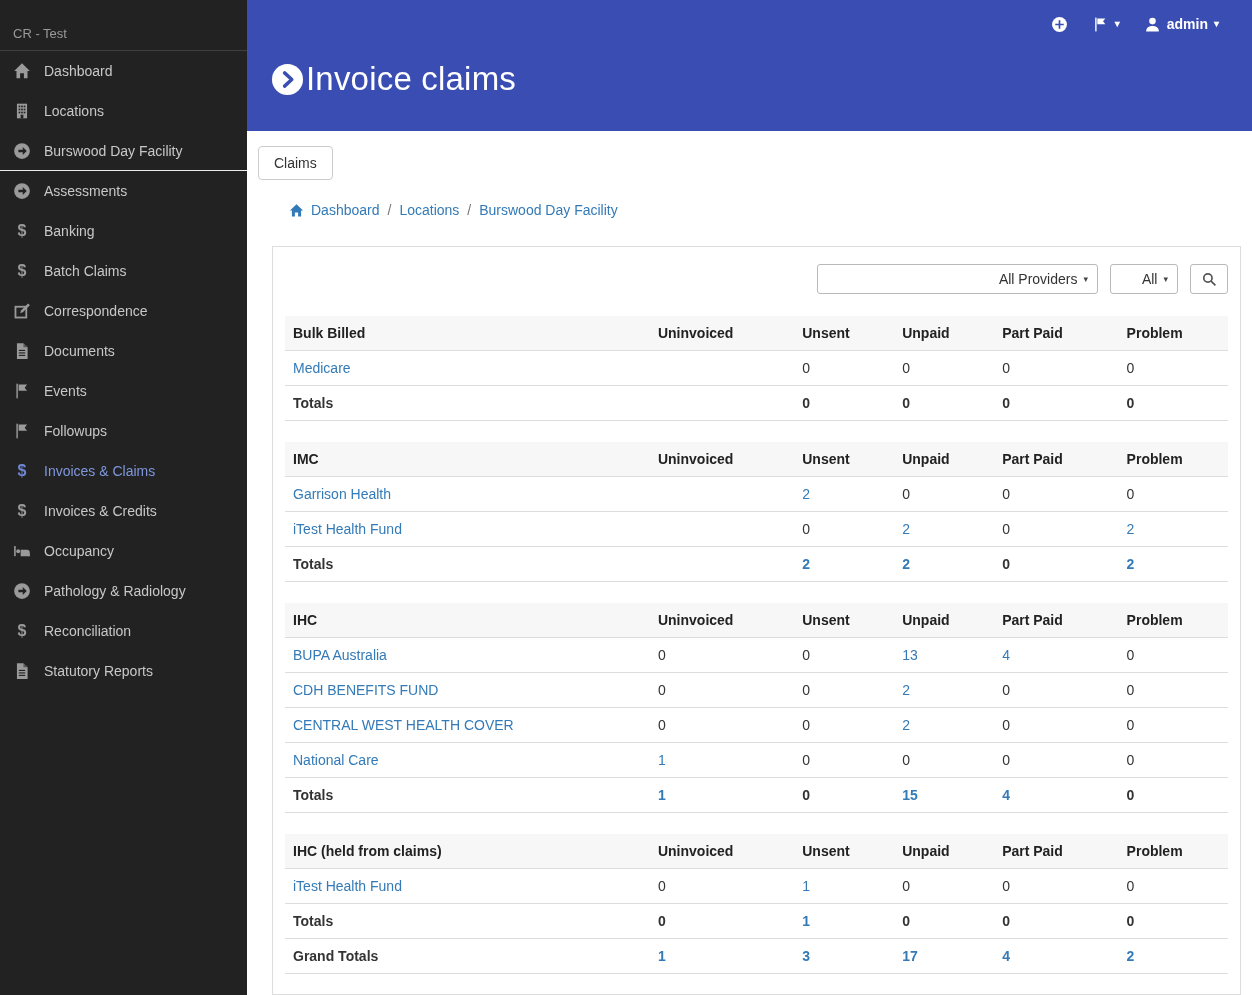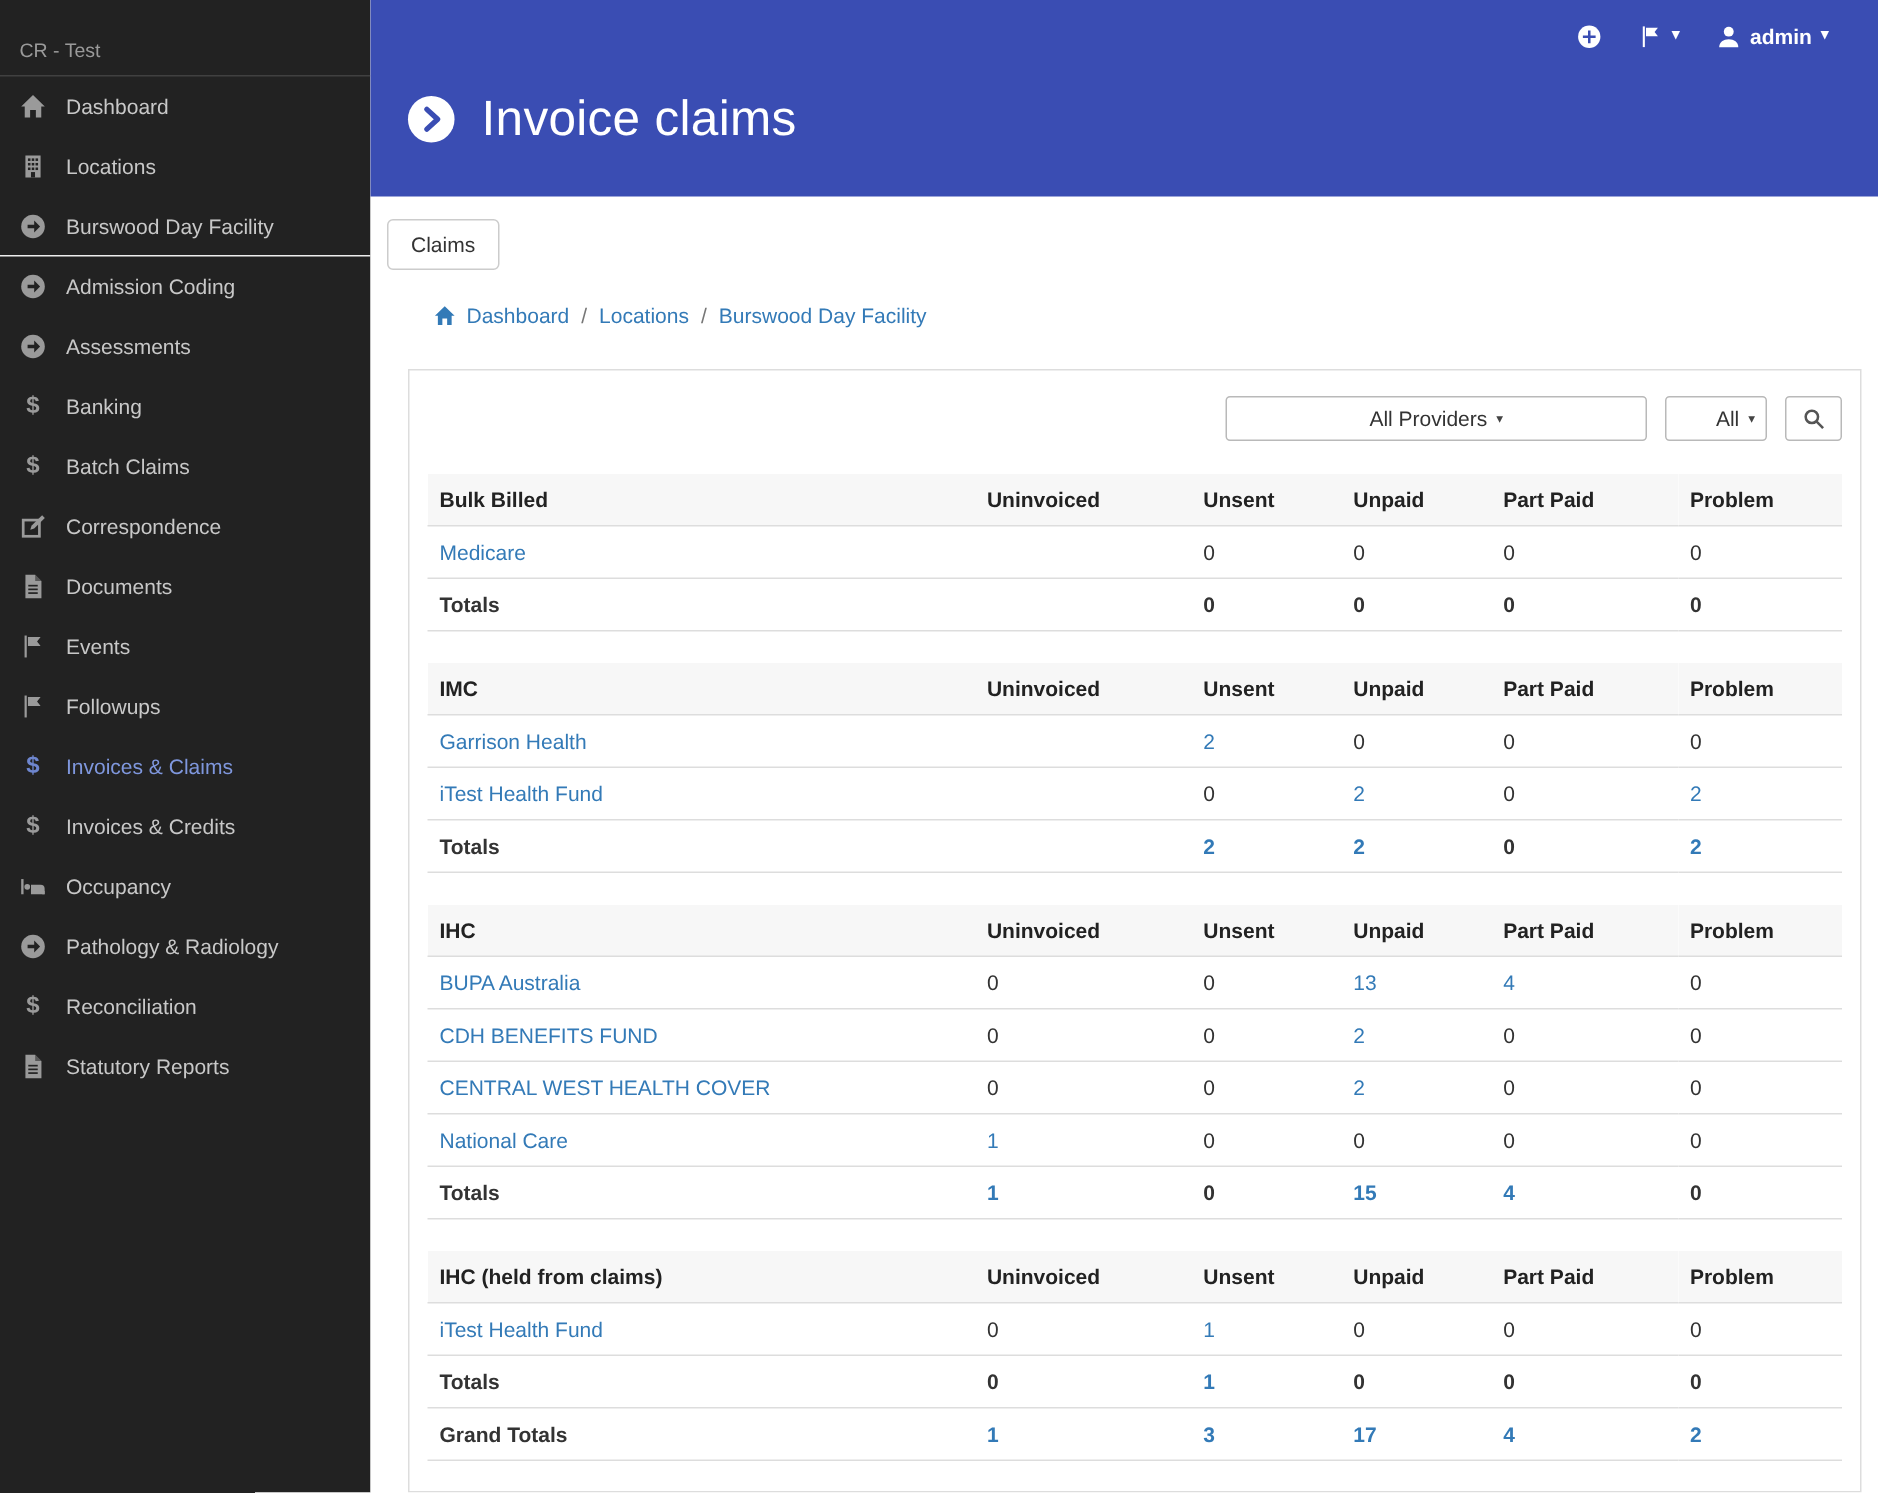--- a/index.html
+++ b/index.html
@@ -19,37 +19,37 @@
   .side-item.active .icon { color:#6e86cf; }
   .side-label { font-size:14px; white-space:nowrap; }
 
   
   .main { flex:1; display:flex; flex-direction:column; background:#fff; min-width:0; }
   .banner { height:137px; background:var(--banner); color:#fff; padding:0 33px 0 24px; }
   .banner-top { display:flex; justify-content:flex-end; align-items:center; gap:24px; padding-top:14px; height:34px; }
   .hicon { display:inline-flex; align-items:center; gap:6px; color:#fff; cursor:pointer; font-size:14px; font-weight:700; }
   .hicon svg { width:17px; height:17px; fill:#fff; }
   .caret-down { font-size:10px; line-height:1; }
-  .banner-title-row { display:flex; align-items:center; gap:17px; margin-top:26px; margin-left:0; }
+  .banner-title-row { display:flex; align-items:center; gap:2px; margin-top:26px; margin-left:0; }
   .title-icon { width:33px; height:33px; display:inline-flex; }
   .title-icon svg { width:100%; height:100%; }
   h1.page-title { font-size:33px; font-weight:400; color:#fff; letter-spacing:0.2px; }
 
   
   .content { flex:1; padding:15px 11px 0 11px;border-radius:13px; }
   .tab { display:inline-block; padding:8px 15px; border:1px solid #ccc; border-radius:4px; background:#fff; color:#333; font-size:14px; cursor:pointer; }
   .breadcrumb { margin:22px 0 0 31px; display:flex; align-items:center; font-size:14px; color:#777; }
   .breadcrumb a { color:var(--link); text-decoration:none; cursor:pointer; }
   .breadcrumb .bc-home { width:15px; height:15px; display:inline-flex; margin-right:7px; }
   .breadcrumb .bc-home svg { width:100%; height:100%; fill:var(--link); }
   .breadcrumb .sep { margin:0 8px; color:#777; }
 
   .panel { margin:28px 0 0 14px; border:1px solid #ddd; background:#fff; padding:12px 12px 20px 12px; }
   .filter-row { display:flex; justify-content:flex-end; align-items:center; gap:12px; padding:5px 0 10px 0; }
-  .select { height:30px; border:1px solid #b9b9b9; border-radius:3px; background:#fff; display:flex; align-items:center; justify-content:center; padding:0 9px; font-size:14px; color:#333; cursor:pointer; }
+  .select { height:30px; border:1px solid #b9b9b9; border-radius:3px; background:#fff; display:flex; align-items:center; justify-content:flex-end; padding:0 9px; font-size:14px; color:#333; cursor:pointer; }
   .select.provider { width:281px; }
   .select.small { width:68px;padding-left:35px; }
   .select .caret-down { font-size:9px; color:#444; margin-left:6px; }
   .search-btn { width:38px; height:30px; border:1px solid #b9b9b9; border-radius:3px; background:#fff; display:flex; align-items:center; justify-content:center; cursor:pointer; }
   .search-btn svg { width:15px; height:15px; }
 
   table.claims-table { width:100%; border-collapse:collapse; table-layout:fixed; margin-top:21px; }
   table.claims-table:first-of-type { margin-top:12px; }
   .claims-table th, .claims-table td { padding:9px 8px; text-align:left; font-size:14px; border-bottom:1px solid #ddd; overflow:hidden; white-space:nowrap; }
   .claims-table thead th { font-weight:700; color:#222; background:#f7f7f7; }
@@ -93,29 +93,20 @@
           <span class="side-label">Locations</span>
         </div>
         <div class="side-item divider">
           <span class="icon">
             <svg viewBox="0 0 16 16">
               <circle cx="8" cy="8" r="7"></circle>
               <path fill="#222" d="M4.8 6.9h3.9V4.5L12.2 8l-3.5 3.5V9.1H4.8z"></path>
             </svg>
           </span>
           <span class="side-label">Burswood Day Facility</span>
-        </div>
-        <div class="side-item">
-          <span class="icon">
-            <svg viewBox="0 0 16 16">
-              <circle cx="8" cy="8" r="7"></circle>
-              <path fill="#222" d="M4.8 6.9h3.9V4.5L12.2 8l-3.5 3.5V9.1H4.8z"></path>
-            </svg>
-          </span>
-          <span class="side-label">Admission Coding</span>
         </div>
         <div class="side-item">
           <span class="icon">
             <svg viewBox="0 0 16 16">
               <circle cx="8" cy="8" r="7"></circle>
               <path fill="#222" d="M4.8 6.9h3.9V4.5L12.2 8l-3.5 3.5V9.1H4.8z"></path>
             </svg>
           </span>
           <span class="side-label">Assessments</span>
         </div>

